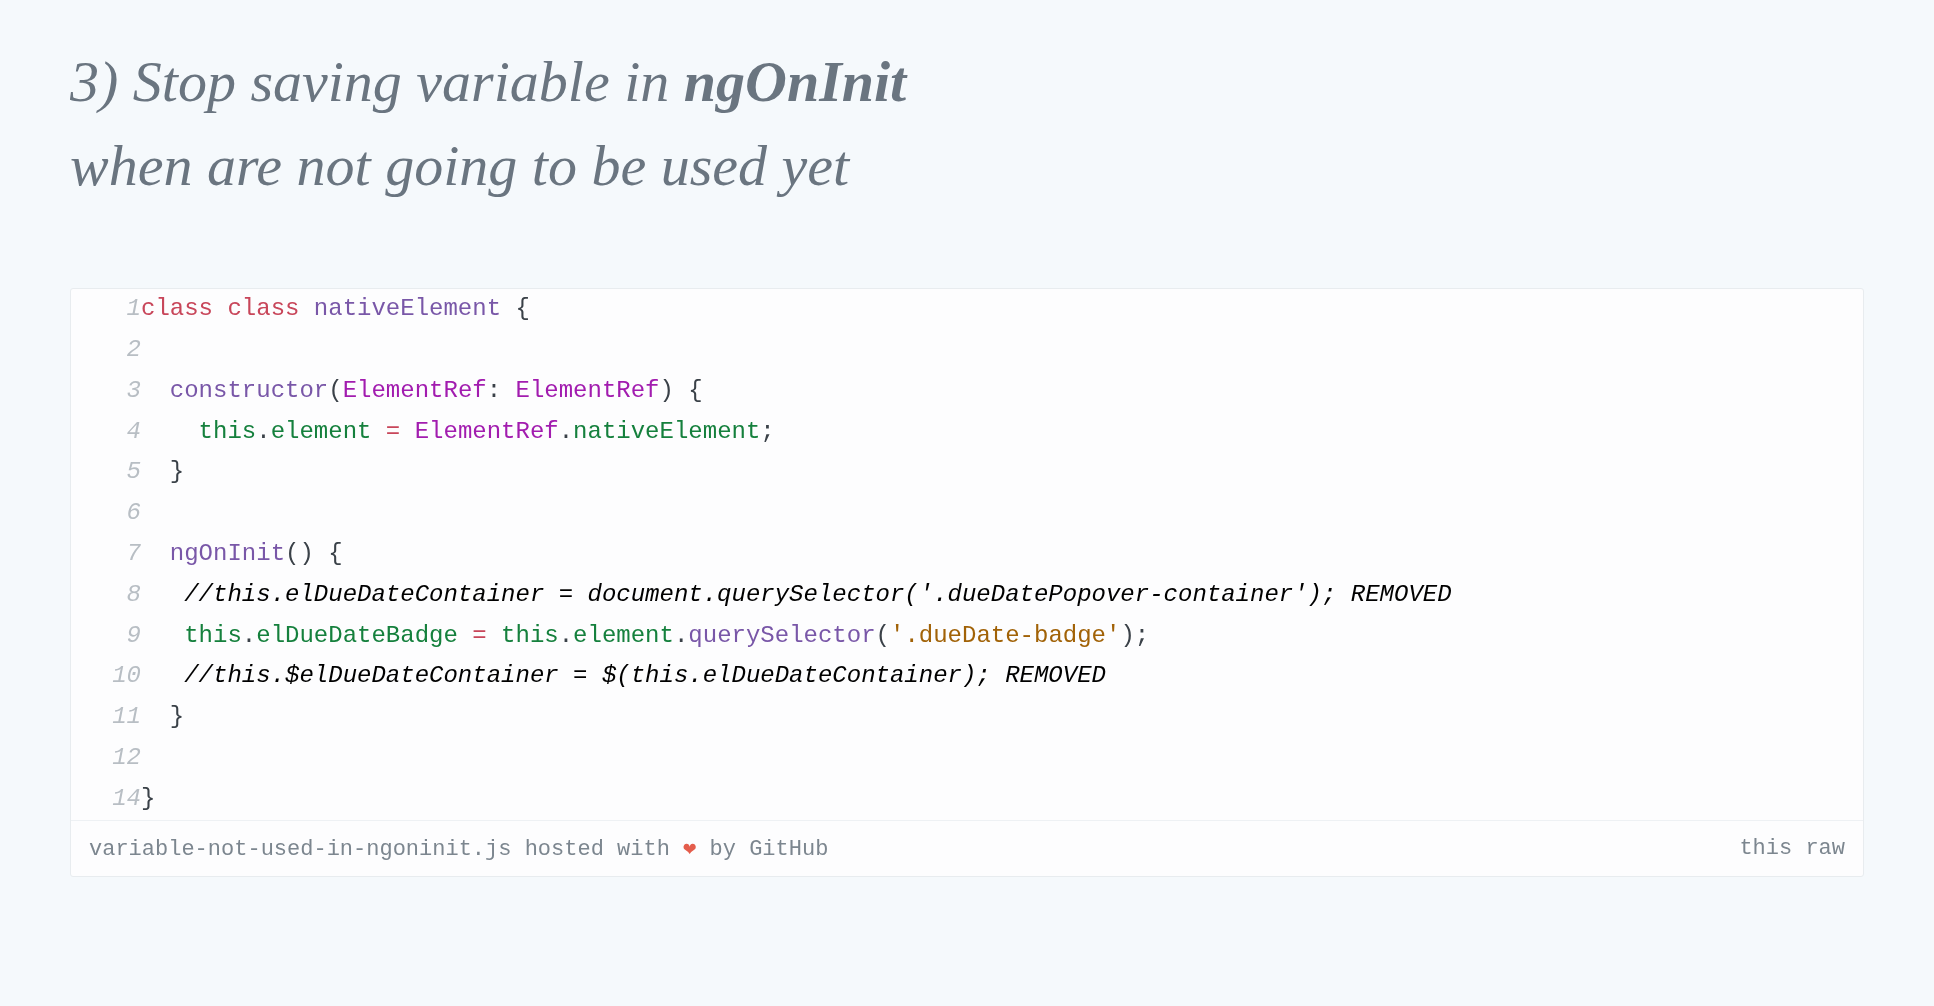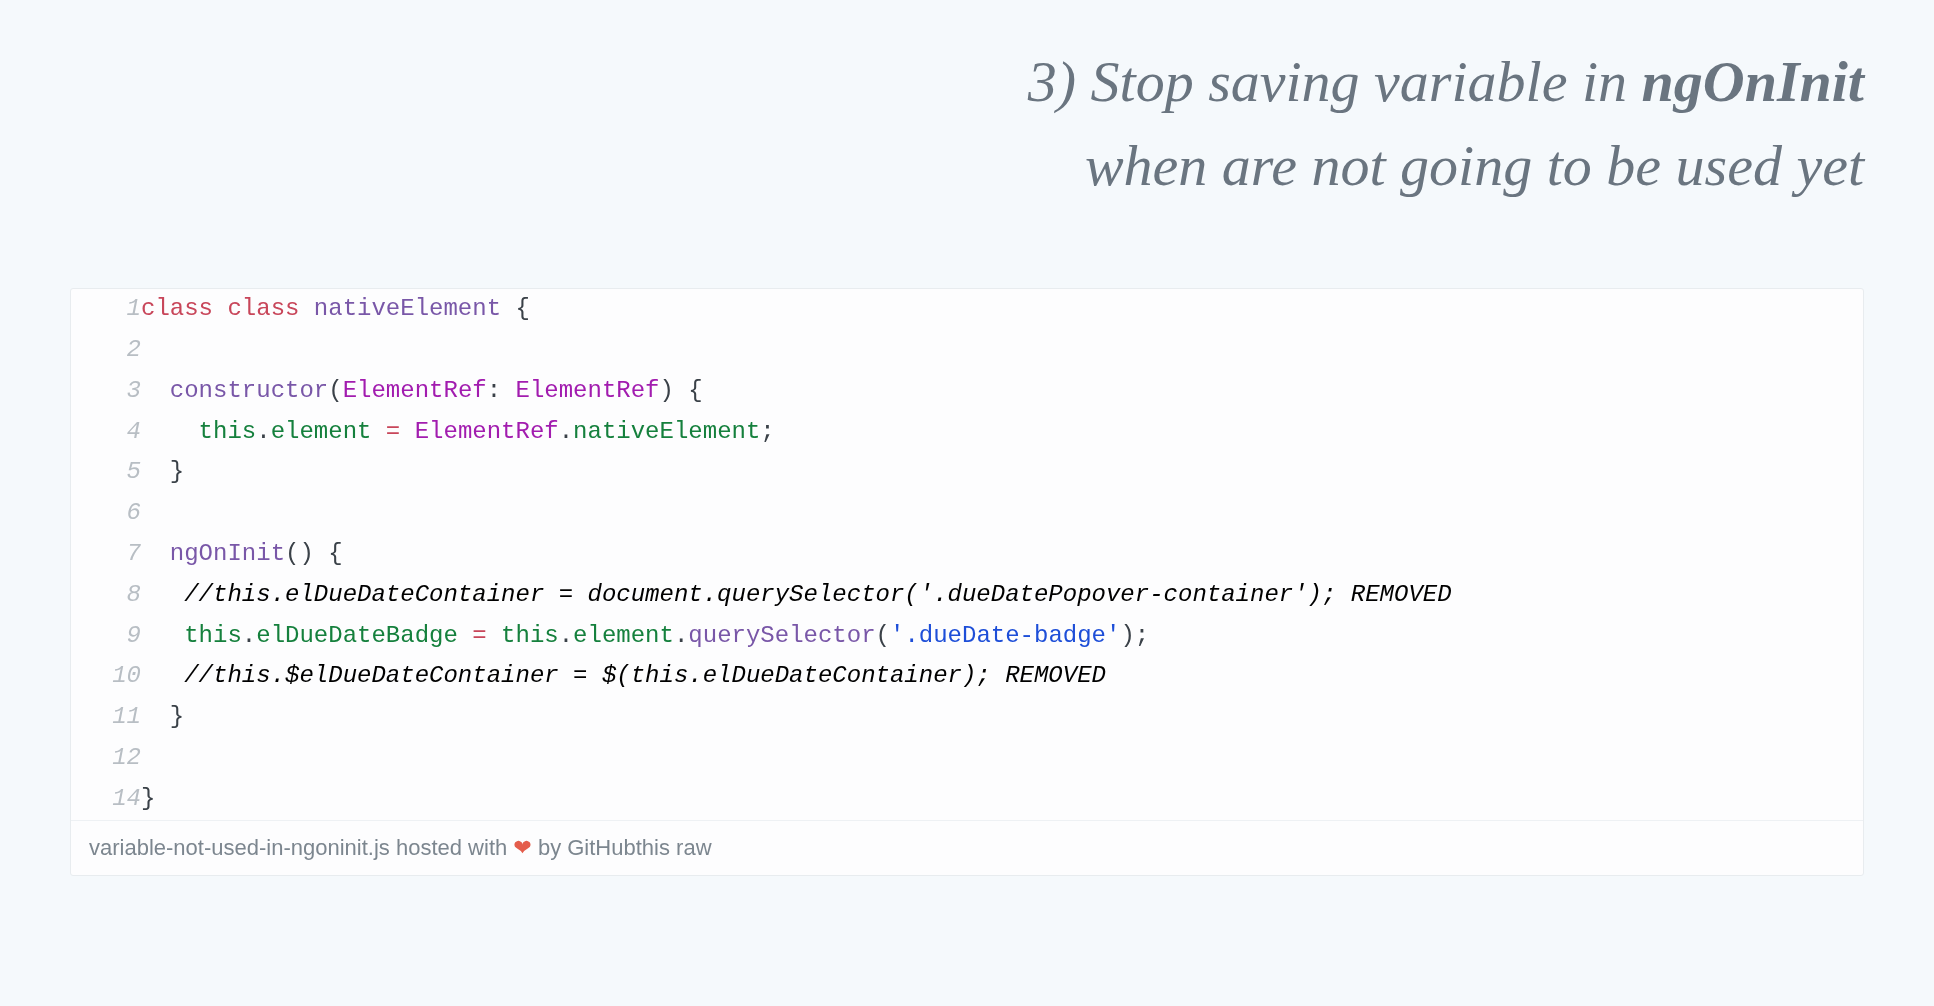--- a/index.html
+++ b/index.html
@@ -8,21 +8,21 @@
       box-sizing: border-box;
     }
     body {
       background: #f5f9fc;
       font-family: Georgia, 'Times New Roman', serif;
       padding: 40px 70px;
       width: 1934px;
       min-height: 1006px;
     }
     .heading {
-      text-align: right;
+      text-align: left;
       font-style: italic;
       color: #6a7580;
       font-size: 58px;
       line-height: 1.45;
       margin-bottom: 80px;
       font-weight: 400;
     }
     .heading .bold {
       font-weight: 700;
     }
@@ -56,28 +56,28 @@
       padding-left: 8px;
       white-space: pre;
       color: #3a4148;
     }
     .kw-red { color: #c8465a; }
     .kw-blue { color: #15803d; }
     .fn-purple { color: #7957a8; }
     .type-teal { color: #a21caf; }
     .punct { color: #3a4148; }
     .comment { color: #000000; font-style: italic; }
-    .string { color: #1d4ed8; }
+    .string { color: #a16207; }
     .operator { color: #c8465a; }
     .footer {
       display: flex;
-      justify-content: flex-start;
+      justify-content: space-between;
       align-items: center;
       padding: 14px 18px;
-      font-family: Liberation Sans, sans-serif;
+      font-family: Liberation Mono, monospace;
       font-size: 22px;
       color: #7c868f;
       border-top: 1px solid #eef1f4;
     }
     .footer a {
       color: #7c868f;
       text-decoration: none;
     }
     .heart {
       color: #e45d4c;

